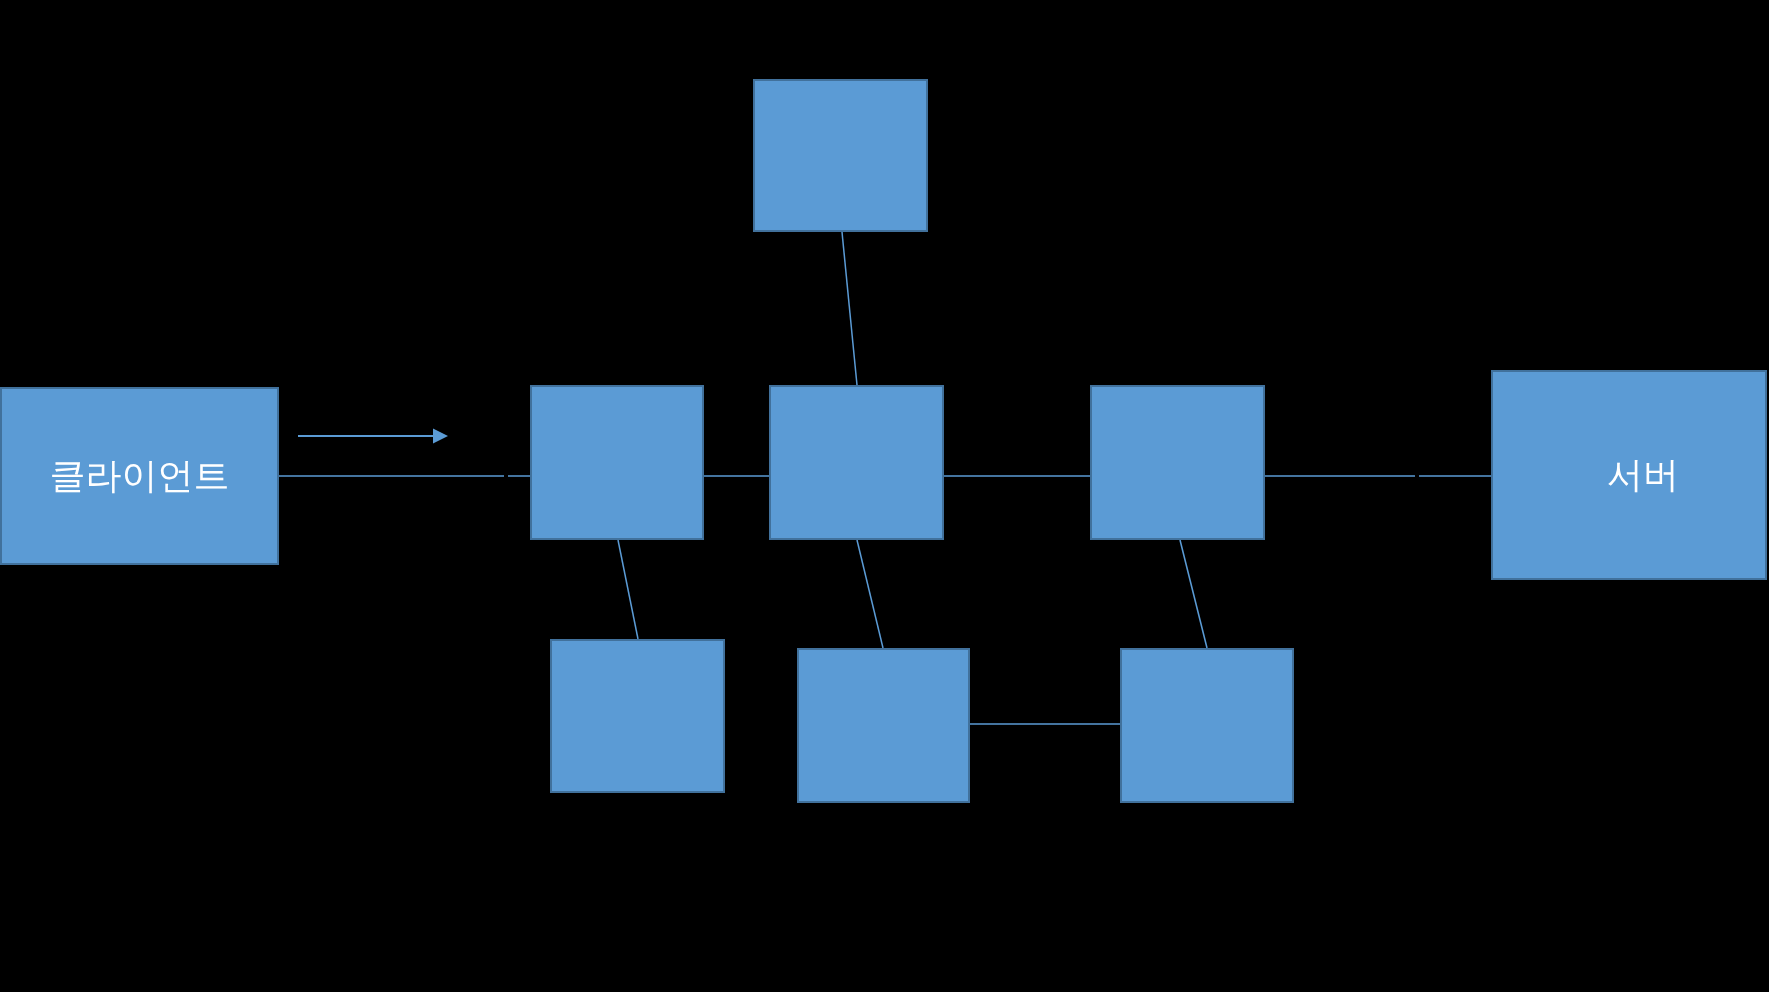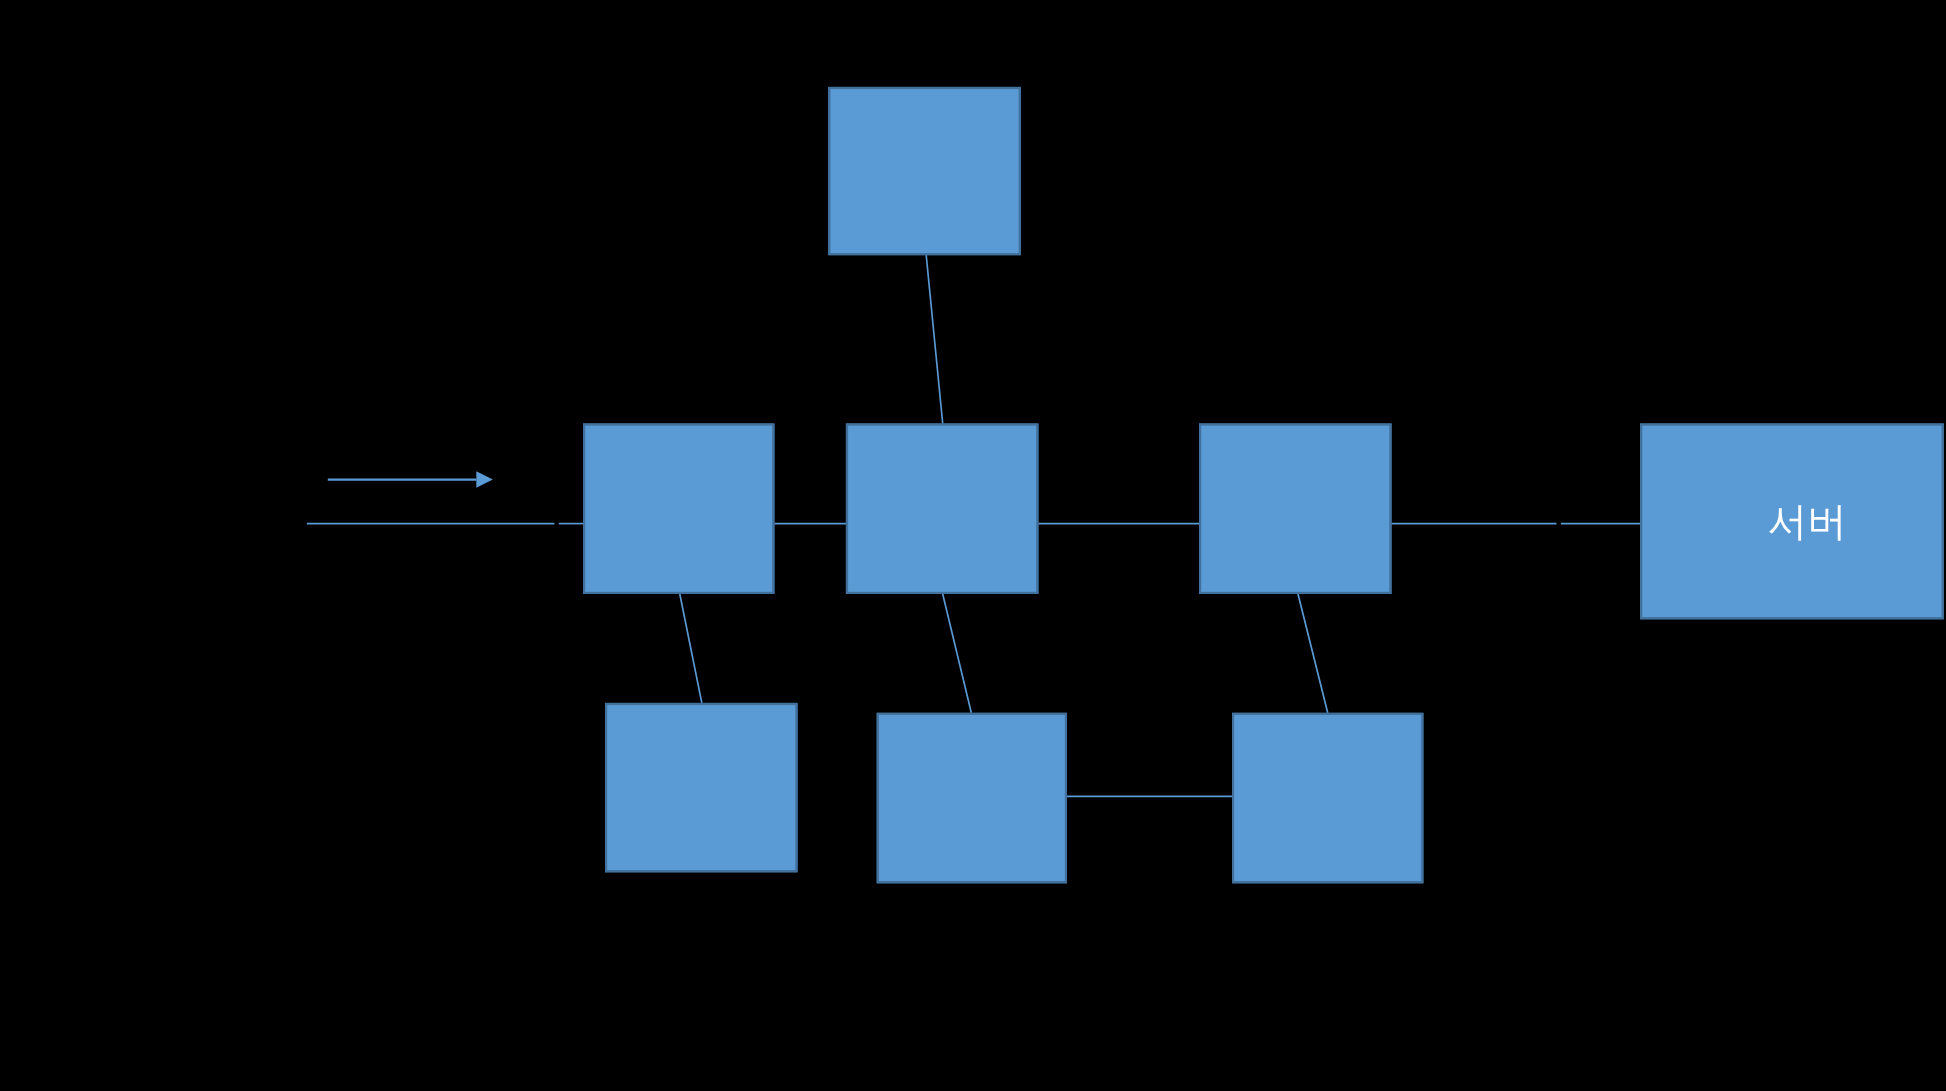--- a/index.html
+++ b/index.html
@@ -46,21 +46,21 @@
   }
   
   .node-client        { left: 0px;    top: 387px; width: 279px; height: 178px; }
   .node-top           { left: 753px;  top: 79px;  width: 175px; height: 153px; }
   .node-middle-left   { left: 530px;  top: 385px; width: 174px; height: 155px; }
   .node-middle-center { left: 769px;  top: 385px; width: 175px; height: 155px; }
   .node-middle-right  { left: 1090px; top: 385px; width: 175px; height: 155px; }
   .node-bottom-left   { left: 550px;  top: 639px; width: 175px; height: 154px; }
   .node-bottom-center { left: 797px;  top: 648px; width: 173px; height: 155px; }
   .node-bottom-right  { left: 1120px; top: 648px; width: 174px; height: 155px; }
-  .node-server        { left: 1491px; top: 385px; width: 276px; height: 178px; padding-left: 28px; }
+  .node-server        { left: 1491px; top: 370px; width: 276px; height: 210px; padding-left: 28px; }
 </style>
 </head>
 <body>
 
 <div class="canvas">
 
   <svg class="connector-layer" viewBox="0 0 1769 992" xmlns="http://www.w3.org/2000/svg">
 
     <line x1="279" y1="476" x2="504" y2="476"></line>
     <line x1="508" y1="476" x2="531" y2="476"></line>
@@ -74,20 +74,23 @@
     <line x1="618" y1="540" x2="638" y2="639"></line>
     <line x1="857" y1="540" x2="883" y2="648"></line>
     <line x1="1180" y1="540" x2="1207" y2="648"></line>
 
     <line x1="970" y1="724" x2="1120" y2="724"></line>
 
     <line class="arrow-shaft" x1="298" y1="436" x2="433" y2="436"></line>
     <polygon points="433,428.5 448,436 433,443.5"></polygon>
   </svg>
 
+  <div class="node node-client">
+    <span class="node-label">클라이언트</span>
+  </div>
 
   <div class="node node-top"></div>
   <div class="node node-middle-left"></div>
   <div class="node node-middle-center"></div>
   <div class="node node-middle-right"></div>
   <div class="node node-bottom-left"></div>
   <div class="node node-bottom-center"></div>
   <div class="node node-bottom-right"></div>
 
   <div class="node node-server">

